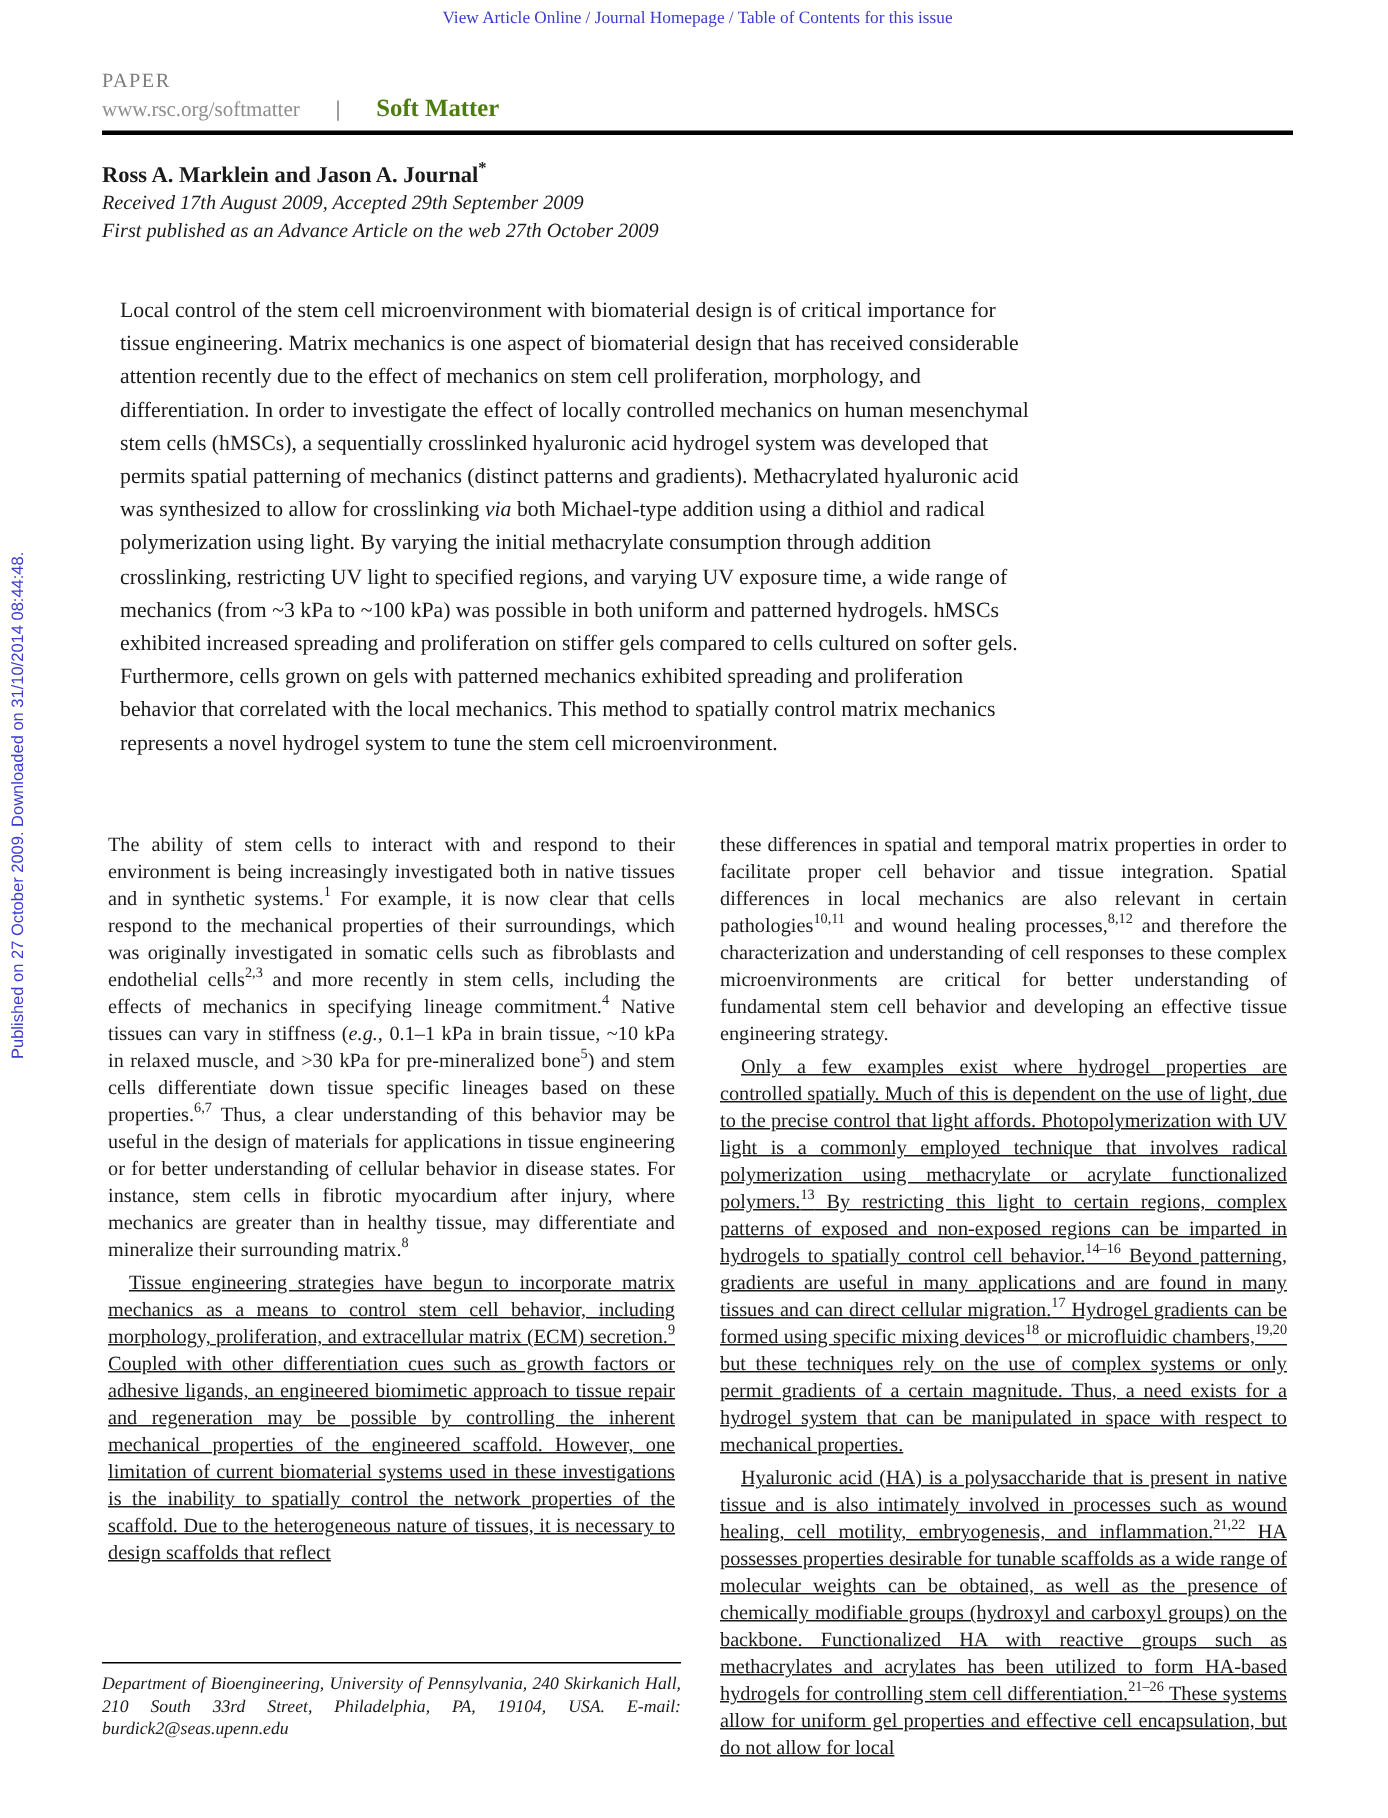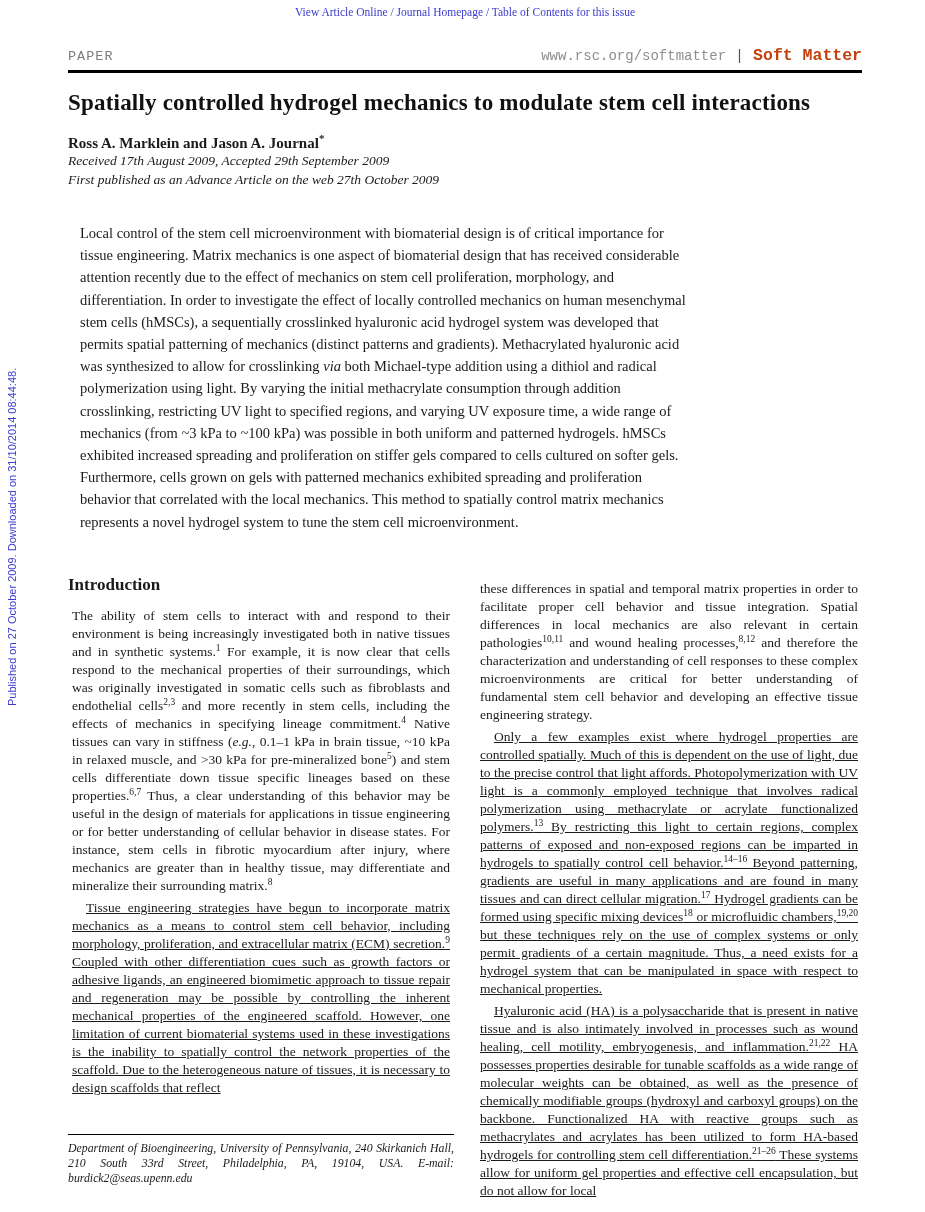--- a/index.html
+++ b/index.html
@@ -9,26 +9,26 @@
     font-family:"Liberation Serif", serif; color:#1a1a1a;
   }
   .page { padding:4px 63px 0 68px; }
 
   
   .top-link-row { text-align:center; font-size:11.5px; margin-top:2px; }
   .top-link-row a, .top-link-row span { color:#3b3bce; text-decoration:none; }
 
   
   .masthead { display:flex; justify-content:space-between; align-items:baseline; margin-top:28px;
-              font-family:Liberation Mono, monospace; }
+              font-family:Liberation Serif, serif;flex-direction:column; }
   .kicker { color:#7d7d7d; font-size:13.5px; letter-spacing:1px; }
-  .masthead-right { display:flex; align-items:baseline; gap:9px; }
+  .masthead-right { display:flex; align-items:baseline; gap:24px; }
   .masthead-url { color:#8e8e8e; font-size:14px; }
   .masthead-div { color:#555; font-size:15px; font-weight:300; }
-  .masthead-journal { color:#c2410c; font-size:16.5px; font-weight:bold;text-align:right; }
+  .masthead-journal { color:#4d7c0f; font-size:16.5px; font-weight:bold;text-align:right; }
   .rule-top { border-top:3px solid #000; margin-top:5px; }
 
   
   .title { font-size:23px; font-weight:bold; color:#111; margin-top:17px; letter-spacing:0.2px; }
   .authors { font-size:15px; font-weight:bold; margin-top:19px; }
   .authors sup { font-size:11px; }
   .dates { font-size:13.5px; line-height:18.5px; font-weight:normal; }
   .dates .it { font-style:italic; }
 
   
@@ -75,34 +75,32 @@
   <div class="masthead">
     <span class="kicker">PAPER</span>
     <span class="masthead-right">
       <span class="masthead-url">www.rsc.org/softmatter</span>
       <span class="masthead-div">|</span>
       <span class="masthead-journal">Soft Matter</span>
     </span>
   </div>
   <div class="rule-top"></div>
 
-  <h1 class="title">Spatially controlled hydrogel mechanics to modulate stem cell interactions</h1>
 
   <div class="authors"><span>Ross A. Marklein and Jason A. Journal</span><sup>*</sup></div>
 
   <div class="dates">
     <div class="it">Received 17th August 2009, Accepted 29th September 2009</div>
     <div class="it">First published as an Advance Article on the web 27th October 2009</div>
   </div>
 
   <div class="abstract">Local control of the stem cell microenvironment with biomaterial design is of critical importance for tissue engineering. Matrix mechanics is one aspect of biomaterial design that has received considerable attention recently due to the effect of mechanics on stem cell proliferation, morphology, and differentiation. In order to investigate the effect of locally controlled mechanics on human mesenchymal stem cells (hMSCs), a sequentially crosslinked hyaluronic acid hydrogel system was developed that permits spatial patterning of mechanics (distinct patterns and gradients). Methacrylated hyaluronic acid was synthesized to allow for crosslinking <i>via</i> both Michael-type addition using a dithiol and radical polymerization using light. By varying the initial methacrylate consumption through addition crosslinking, restricting UV light to specified regions, and varying UV exposure time, a wide range of mechanics (from ~3 kPa to ~100 kPa) was possible in both uniform and patterned hydrogels. hMSCs exhibited increased spreading and proliferation on stiffer gels compared to cells cultured on softer gels. Furthermore, cells grown on gels with patterned mechanics exhibited spreading and proliferation behavior that correlated with the local mechanics. This method to spatially control matrix mechanics represents a novel hydrogel system to tune the stem cell microenvironment.</div>
 
   <div class="columns">
     <div class="col">
-      <div class="intro-heading">Introduction</div>
       <p>The ability of stem cells to interact with and respond to their environment is being increasingly investigated both in native tissues and in synthetic systems.<sup>1</sup> For example, it is now clear that cells respond to the mechanical properties of their surroundings, which was originally investigated in somatic cells such as fibroblasts and endothelial cells<sup>2,3</sup> and more recently in stem cells, including the effects of mechanics in specifying lineage commitment.<sup>4</sup> Native tissues can vary in stiffness (<i>e.g.</i>, 0.1–1 kPa in brain tissue, ~10 kPa in relaxed muscle, and &gt;30 kPa for pre-mineralized bone<sup>5</sup>) and stem cells differentiate down tissue specific lineages based on these properties.<sup>6,7</sup> Thus, a clear understanding of this behavior may be useful in the design of materials for applications in tissue engineering or for better understanding of cellular behavior in disease states. For instance, stem cells in fibrotic myocardium after injury, where mechanics are greater than in healthy tissue, may differentiate and mineralize their surrounding matrix.<sup>8</sup></p>
       <p class="indent">Tissue engineering strategies have begun to incorporate matrix mechanics as a means to control stem cell behavior, including morphology, proliferation, and extracellular matrix (ECM) secretion.<sup>9</sup> Coupled with other differentiation cues such as growth factors or adhesive ligands, an engineered biomimetic approach to tissue repair and regeneration may be possible by controlling the inherent mechanical properties of the engineered scaffold. However, one limitation of current biomaterial systems used in these investigations is the inability to spatially control the network properties of the scaffold. Due to the heterogeneous nature of tissues, it is necessary to design scaffolds that reflect</p>
       <div class="footnote">Department of Bioengineering, University of Pennsylvania, 240 Skirkanich Hall, 210 South 33rd Street, Philadelphia, PA, 19104, USA. E-mail: burdick2@seas.upenn.edu</div>
     </div>
     <div class="col">
       <p>these differences in spatial and temporal matrix properties in order to facilitate proper cell behavior and tissue integration. Spatial differences in local mechanics are also relevant in certain pathologies<sup>10,11</sup> and wound healing processes,<sup>8,12</sup> and therefore the characterization and understanding of cell responses to these complex microenvironments are critical for better understanding of fundamental stem cell behavior and developing an effective tissue engineering strategy.</p>
       <p class="indent">Only a few examples exist where hydrogel properties are controlled spatially. Much of this is dependent on the use of light, due to the precise control that light affords. Photopolymerization with UV light is a commonly employed technique that involves radical polymerization using methacrylate or acrylate functionalized polymers.<sup>13</sup> By restricting this light to certain regions, complex patterns of exposed and non-exposed regions can be imparted in hydrogels to spatially control cell behavior.<sup>14–16</sup> Beyond patterning, gradients are useful in many applications and are found in many tissues and can direct cellular migration.<sup>17</sup> Hydrogel gradients can be formed using specific mixing devices<sup>18</sup> or microfluidic chambers,<sup>19,20</sup> but these techniques rely on the use of complex systems or only permit gradients of a certain magnitude. Thus, a need exists for a hydrogel system that can be manipulated in space with respect to mechanical properties.</p>
       <p class="indent">Hyaluronic acid (HA) is a polysaccharide that is present in native tissue and is also intimately involved in processes such as wound healing, cell motility, embryogenesis, and inflammation.<sup>21,22</sup> HA possesses properties desirable for tunable scaffolds as a wide range of molecular weights can be obtained, as well as the presence of chemically modifiable groups (hydroxyl and carboxyl groups) on the backbone. Functionalized HA with reactive groups such as methacrylates and acrylates has been utilized to form HA-based hydrogels for controlling stem cell differentiation.<sup>21–26</sup> These systems allow for uniform gel properties and effective cell encapsulation, but do not allow for local</p>
     </div>
   </div>

